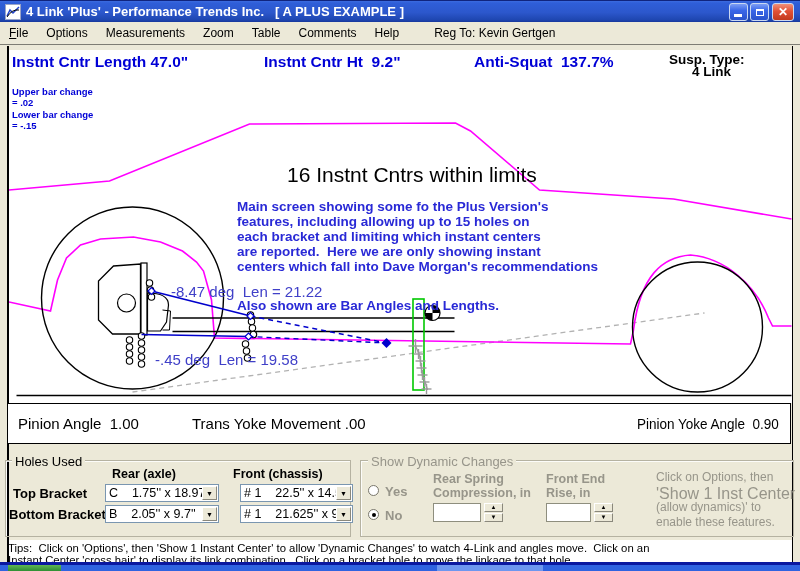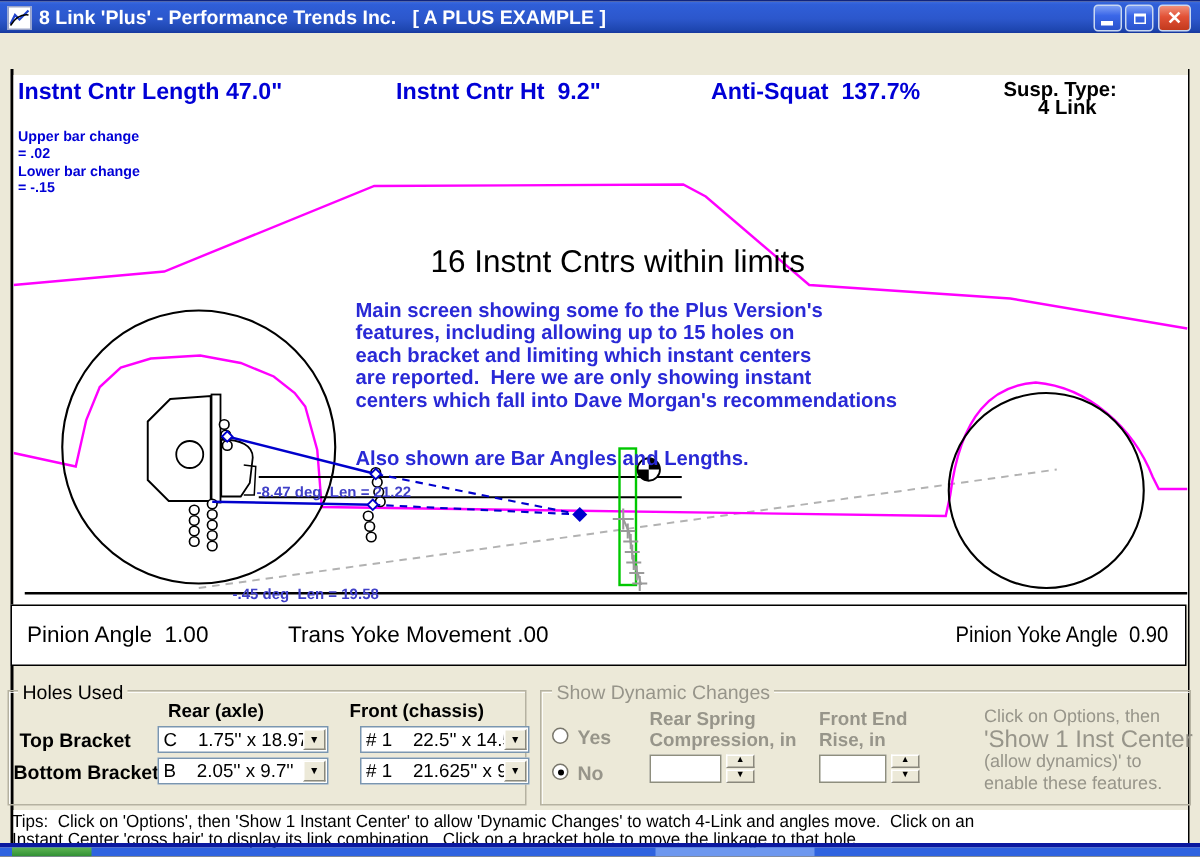--- a/index.html
+++ b/index.html
@@ -30,21 +30,21 @@
   
   .vline{position:absolute;top:46px;width:1.5px;height:516px;background:#000;}
 
   
   .canvas-bg{position:absolute;left:8.5px;top:50px;width:783px;height:353px;background:#fff;}
   svg.draw{position:absolute;left:8.5px;top:50px;}
 
   .hdr{color:#0000d6;font-size:15.5px;font-weight:bold;}
   .blk-hdr{color:#000;font-size:13.5px;font-weight:bold;}
   .small-blue{color:#0000d6;font-size:9.5px;font-weight:600;}
-  .bar-label{color:#4040c8;font-size:10px;font-weight:700;margin-top:40px;}
+  .bar-label{color:#4040c8;font-size:15px;font-weight:400;}
   .ic-count{color:#000;font-size:21px;}
   .note{color:#2929d6;font-size:13.5px;font-weight:700;}
 
   
   .measure-box{position:absolute;left:7px;top:403px;width:784px;height:41px;background:#fff;
     border:1.5px solid #000;box-sizing:border-box;}
   .measure{color:#000;font-size:15px;top:415px;}
 
   
   .groupbox{position:absolute;border:1px solid #b5b2a1;box-shadow:inset 1px 1px 0 rgba(255,255,255,.85);box-sizing:border-box;}
@@ -77,30 +77,40 @@
 
 <div class="window">
 
   <div class="titlebar">
     <div class="app-icon">
       <svg width="14" height="14" viewBox="0 0 14 14">
         <polyline points="1,11 4,5 7,8 13,2" stroke="#2244cc" stroke-width="1.5" fill="none"></polyline>
         <path d="M1,12 Q6,4 13,5" stroke="#000" stroke-width="1" fill="none"></path>
       </svg>
     </div>
-    <span class="title-text">8 Link 'Plus' - Performance Trends Inc.   [ A PLUS EXAMPLE ]</span>
+    <span class="title-text">4 Link 'Plus' - Performance Trends Inc.   [ A PLUS EXAMPLE ]</span>
     <div class="tb-btn tb-blue" style="left:729px;">
         <span class="glyph-min"></span>
       </div>
     <div class="tb-btn tb-blue" style="left:750px;">
         <span class="glyph-restore"></span>
       </div>
     <div class="tb-btn tb-red" style="left:772px;width:22px;"><span>✕</span></div>
   </div>
 
+  <div class="menubar">
+    <span class="menu-item"><span class="u">F</span><span>ile</span></span>
+    <span class="menu-item">Options</span>
+    <span class="menu-item">Measurements</span>
+    <span class="menu-item">Zoom</span>
+    <span class="menu-item">Table</span>
+    <span class="menu-item">Comments</span>
+    <span class="menu-item">Help</span>
+    <span class="reg-to">Reg To: Kevin Gertgen</span>
+  </div>
 
   <div class="vline" style="left:7px;"></div>
   <div class="vline" style="left:791.5px;"></div>
 
   <div class="canvas-bg"></div>
 
   <svg class="draw" width="783.5" height="353" viewBox="8.5 50 783.5 353">
 
     <line x1="132" y1="392" x2="704" y2="313" stroke="#b2b2b2" stroke-width="1.3" stroke-dasharray="5 4"></line>
 

